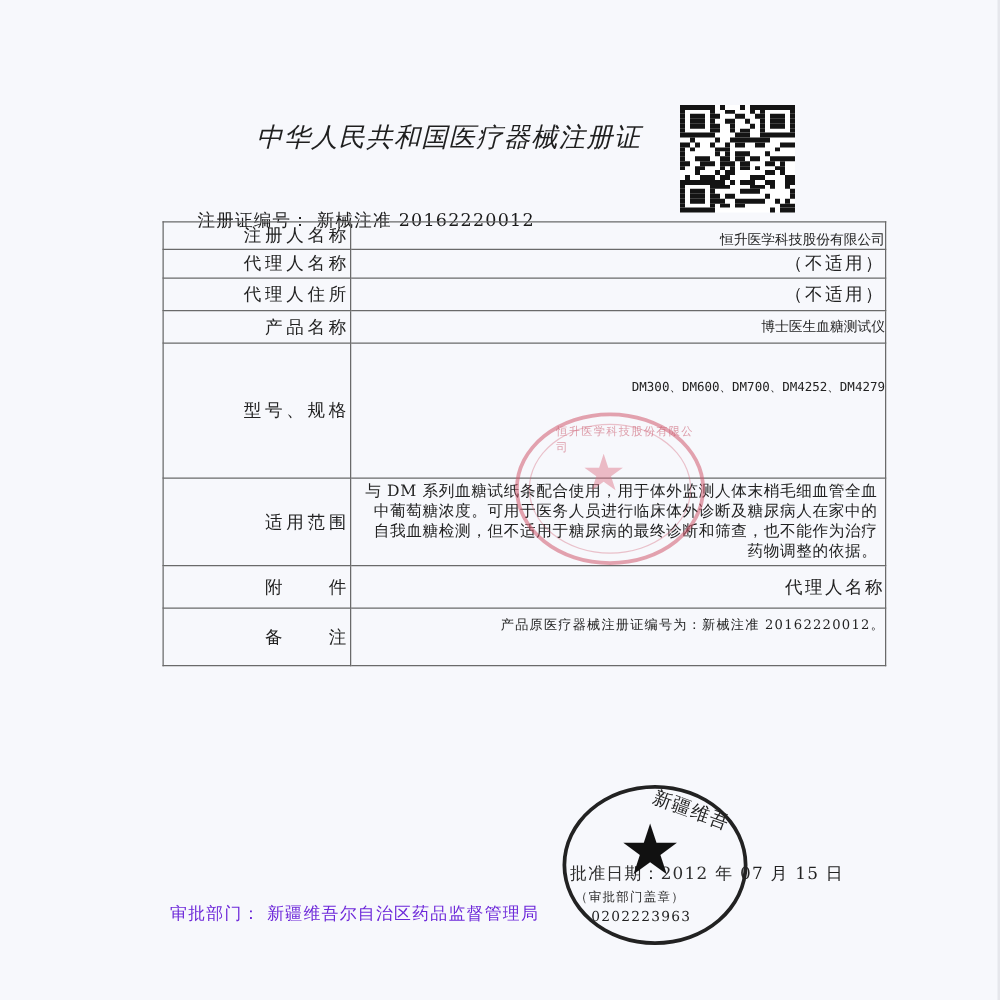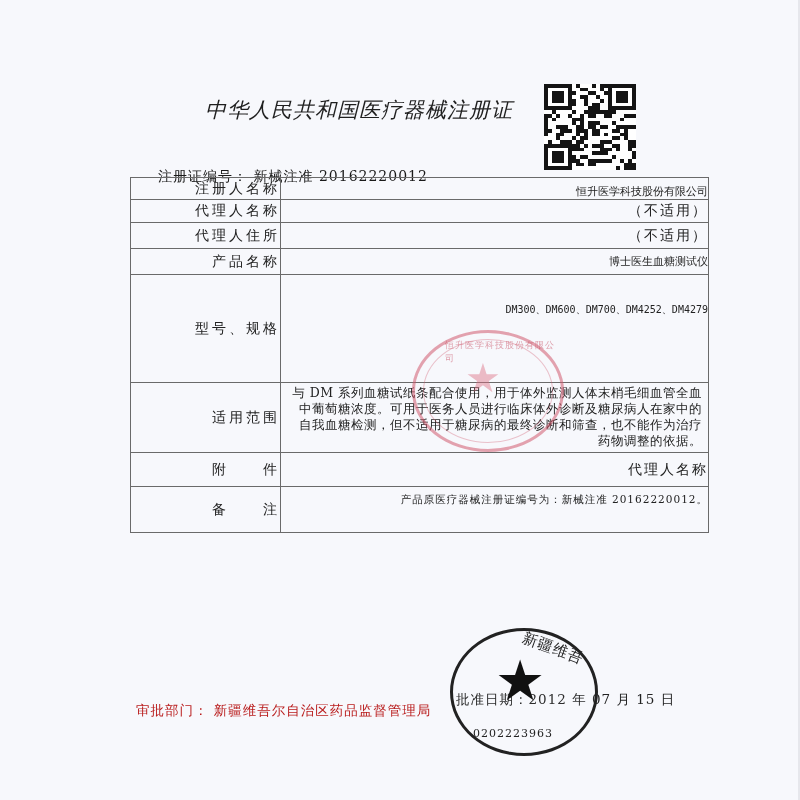--- a/index.html
+++ b/index.html
@@ -37,21 +37,21 @@
   td.label {
     width:149px; text-align:center; font-size:14px; letter-spacing:3px; color:#222;
   }
   td.value { padding-left:8px !important; font-size:11px; color:#222; }
   td.value.big { font-size:14px; letter-spacing:2px; }
   td.value.top { vertical-align:top; padding-top:6px !important; }
   td.value.mid-top { vertical-align:top; padding-top:28px !important; }
   td.value.para { font-size:12.5px; line-height:16px; letter-spacing:0.5px; vertical-align:top; padding-top:2px !important; padding-right:6px !important;}
   td.value.mono { font-family:"DejaVu Sans Mono", "Liberation Mono", monospace; font-size:10px; }
   .footer {
-    position:absolute; left:136px; top:702px; font-size:13.5px; letter-spacing:1px; color:#b91c1c;
+    position:absolute; left:136px; top:722px; font-size:13.5px; letter-spacing:1px; color:#6d28d9;
   }
   .dates {
     position:absolute; left:456px; top:690px; font-size:13.5px; line-height:19px; letter-spacing:1px; color:#222;
   }
   .stamp-company {
     position:absolute; left:412px; top:330px; width:146px; height:116px;
     border:3px solid rgba(210,90,110,0.55); border-radius:50%;
     pointer-events:none;
   }
   .stamp-company .star {
@@ -660,20 +660,21 @@
 </tbody>
   </table>
 
 <div class="footer">
   <span>审批部门：</span>
   <span>新疆维吾尔自治区药品监督管理局</span>
 </div>
 
 <div class="dates">
   <div>批准日期：2012 年 07 月 15 日</div>
+  <div style="font-size:10px;margin-left:4px">（审批部门盖章）</div>
 </div>
 
 <div class="stamp-company">
   <div class="ring"></div>
   <div class="txt">恒升医学科技股份有限公司</div>
   <div class="star">★</div>
 </div>
 
 <div class="stamp-gov">
   <div class="t1">新疆维吾</div>

